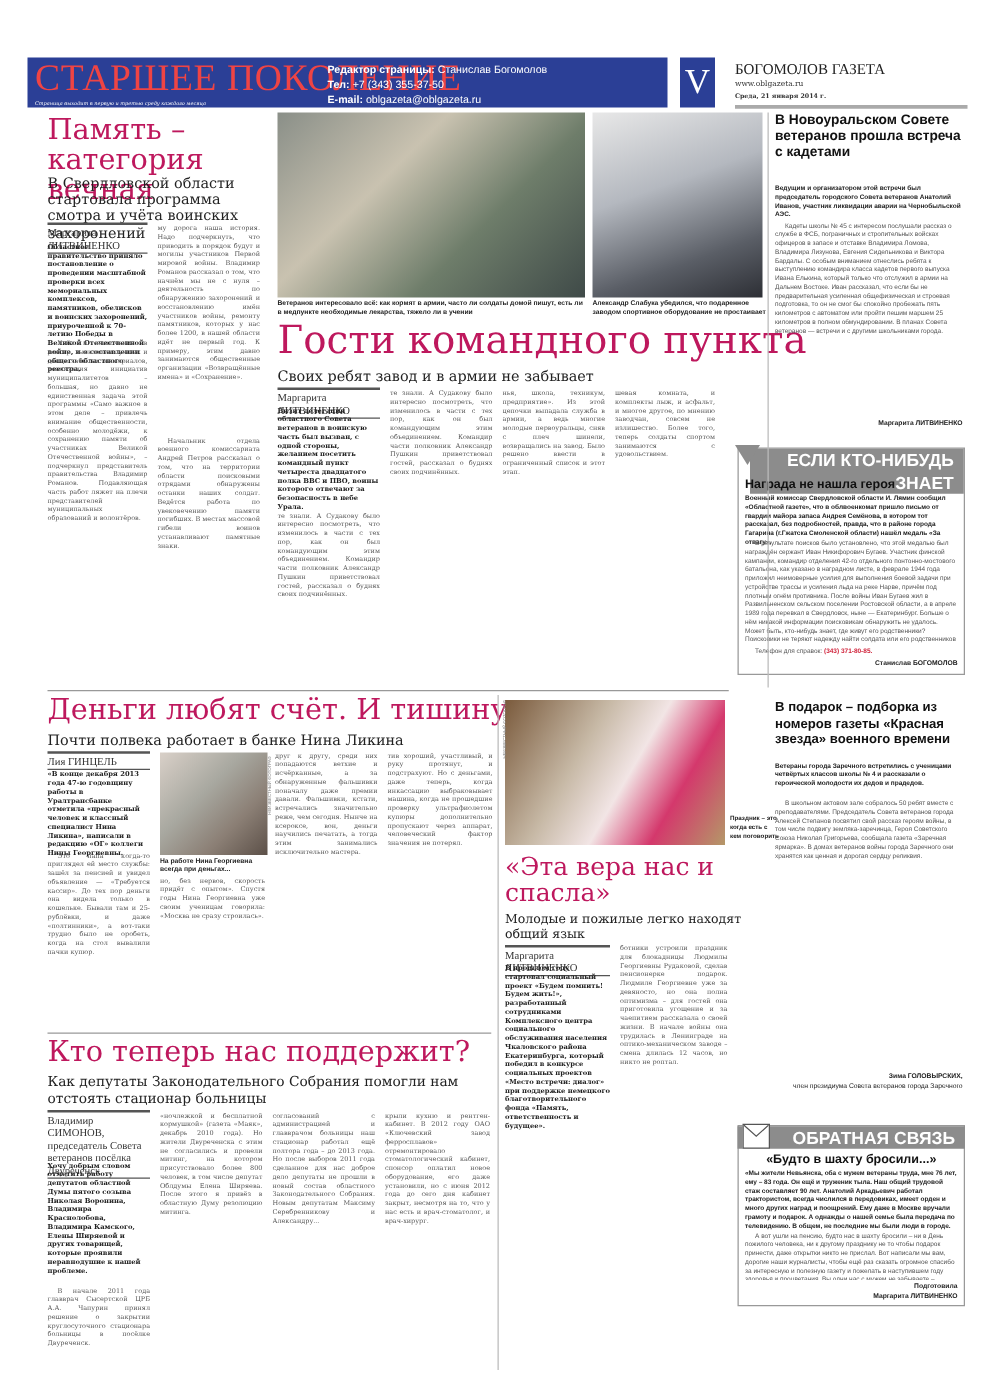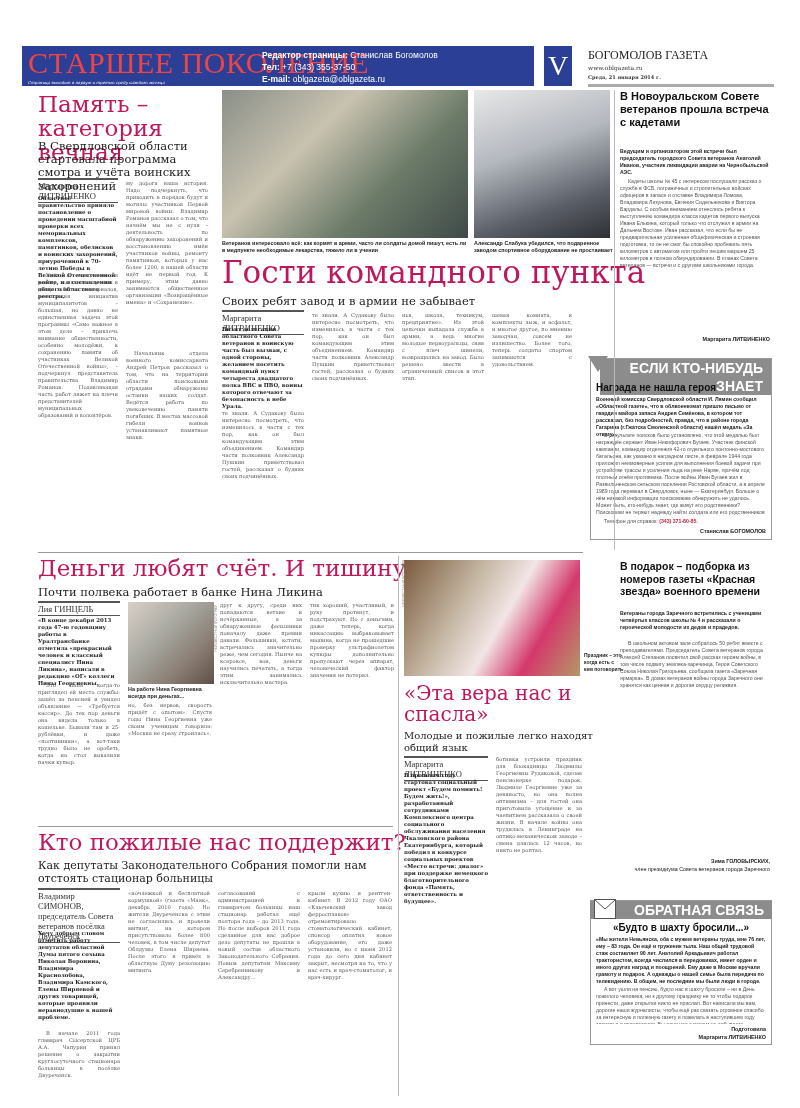--- a/index.html
+++ b/index.html
@@ -111,21 +111,21 @@
 <div class="abs byline" style="left:404px;top:756px;width:84px;">Маргарита ЛИТВИНЕНКО</div>
 <div class="abs lead" style="left:404px;top:772px;width:84px;">В прошлом году стартовал социальный проект «Будем помнить! Будем жить!», разработанный сотрудниками Комплексного центра социального обслуживания населения Чкаловского района Екатеринбурга, который победил в конкурсе социальных проектов «Место встречи: диалог» при поддержке немецкого благотворительного фонда «Память, ответственность и будущее».</div>
 <div class="abs body" style="left:496px;top:756px;width:86px;height:340px;overflow:hidden;">ботники устроили праздник для блокадницы Людмилы Георгиевны Рудаковой, сделав пенсионерке подарок. Людмиле Георгиевне уже за девяносто, но она полна оптимизма – для гостей она приготовила угощение и за чаепитием рассказала о своей жизни. В начале войны она трудилась в Ленинграде на оптико-механическом заводе – смена длилась 12 часов, но никто не роптал.</div>
 
 <div class="abs sans-head" style="left:620px;top:560px;width:150px;font-size:10.5px;">В подарок – подборка из номеров газеты «Красная звезда» военного времени</div>
 <div class="abs sans-lead" style="left:620px;top:610px;width:150px;">Ветераны города Заречного встретились с ученицами четвёртых классов школы № 4 и рассказали о героической молодости их дедов и прадедов.</div>
 <div class="abs sans-body" style="left:620px;top:640px;width:150px;height:200px;overflow:hidden;text-indent:8px;">В школьном актовом зале собралось 50 ребят вместе с преподавателями. Председатель Совета ветеранов города Алексей Степанов посвятил свой рассказ героям войны, в том числе подвигу земляка-заречинца, Героя Советского Союза Николая Григорьева, сообщала газета «Заречная ярмарка». В домах ветеранов войны города Заречного они хранятся как ценная и дорогая сердцу реликвия.</div>
 <div class="abs sign" style="left:620px;top:858px;width:150px;">Зима ГОЛОВЫРСКИХ,</div>
 <div class="abs sign" style="left:620px;top:866px;width:150px;font-weight:normal;">член президиума Совета ветеранов города Заречного</div>
 
-<div class="abs headline" style="left:38px;top:830px;width:360px;font-size:23px;white-space:nowrap;">Кто пожилые нас поддержит?</div>
+<div class="abs headline" style="left:38px;top:830px;width:360px;font-size:23px;white-space:nowrap;">Кто теперь нас поддержит?</div>
 <div class="abs subhead" style="left:38px;top:860px;width:330px;font-size:11px;">Как депутаты Законодательного Собрания помогли нам отстоять стационар больницы</div>
 <div class="abs byline" style="left:38px;top:888px;width:82px;">Владимир СИМОНОВ, председатель Совета ветеранов посёлка Двуреченск</div>
 <div class="abs lead" style="left:38px;top:930px;width:82px;">Хочу добрым словом отметить работу депутатов областной Думы пятого созыва Николая Воронина, Владимира Краснолобова, Владимира Камского, Елены Ширяевой и других товарищей, которые проявили неравнодушие к нашей проблеме.</div>
 <div class="abs body" style="left:38px;top:1030px;width:82px;height:70px;overflow:hidden;text-indent:8px;">В начале 2011 года главврач Сысертской ЦРБ А.А. Чапурин принял решение о закрытии круглосуточного стационара больницы в посёлке Двуреченск.</div>
 <div class="abs body" style="left:128px;top:890px;width:82px;height:210px;overflow:hidden;">«ночлежкой и бесплатной кормушкой» (газета «Маяк», декабрь 2010 года). Но жители Двуреченска с этим не согласились и провели митинг, на котором присутствовало более 800 человек, в том числе депутат Облдумы Елена Ширяева. После этого я привёз в областную Думу резолюцию митинга.</div>
 <div class="abs body" style="left:218px;top:890px;width:82px;height:210px;overflow:hidden;">согласований с администрацией и главврачом больницы наш стационар работал ещё полтора года – до 2013 года. Но после выборов 2011 года сделанное для нас доброе дело депутаты не прошли в новый состав областного Законодательного Собрания. Новым депутатам Максиму Серебренникову и Александру...</div>
 <div class="abs body" style="left:308px;top:890px;width:84px;height:210px;overflow:hidden;">крыли кухню и рентген-кабинет. В 2012 году ОАО «Ключевский завод ферросплавов» отремонтировало стоматологический кабинет, спонсор оплатил новое оборудование, его даже установили, но с июня 2012 года до сего дня кабинет закрыт, несмотря на то, что у нас есть и врач-стоматолог, и врач-хирург.</div>
 
 <div class="abs box" style="left:590px;top:900px;width:182px;height:145px;"></div>
 <div class="abs box-banner" style="left:590px;top:901px;width:182px;">ОБРАТНАЯ СВЯЗЬ</div>

